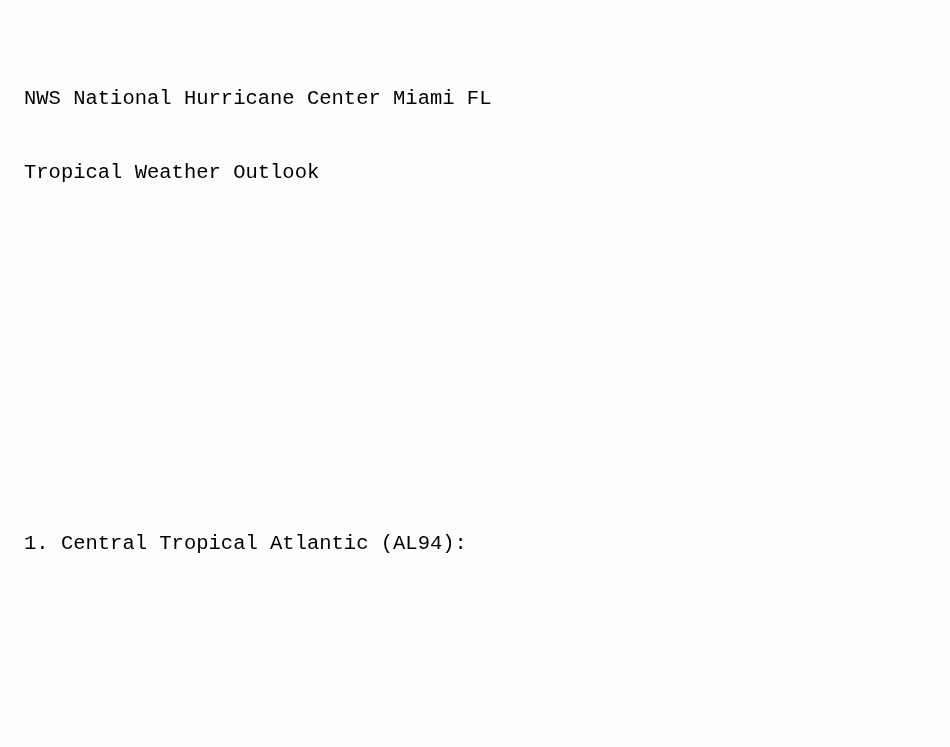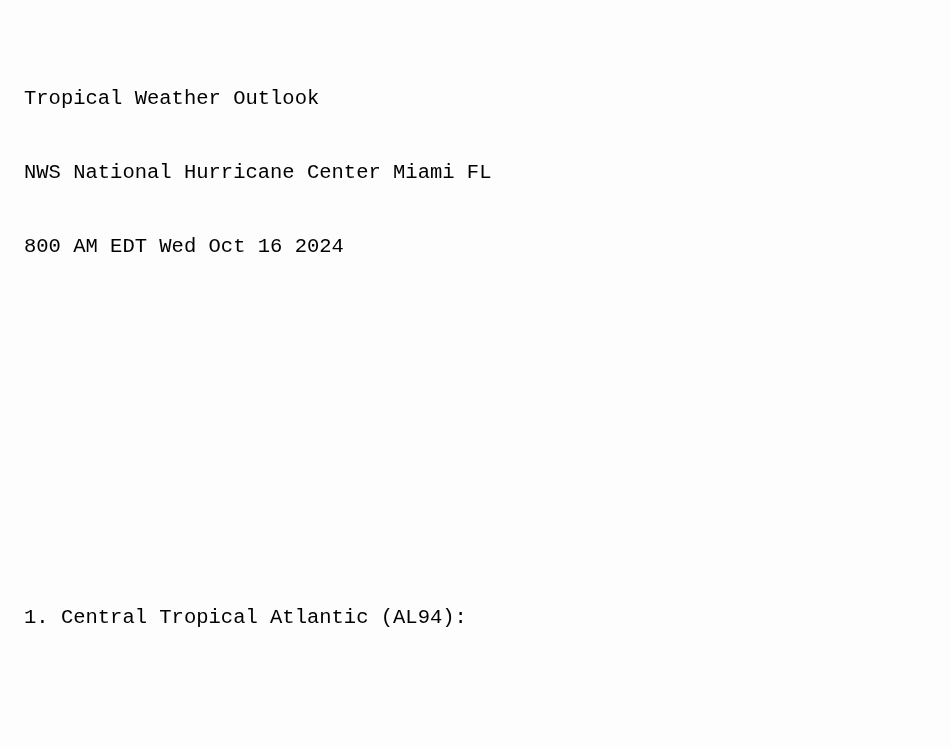--- a/index.html
+++ b/index.html
@@ -26,23 +26,22 @@
   }
   .blank {
     height: 24.7px;
   }
 </style>
 </head>
 <body>
 
 <div class="page">
 
+  <div class="line">NWS National Hurricane Center Miami FL</div>
   <div class="line">Tropical Weather Outlook</div>
-  <div class="line">NWS National Hurricane Center Miami FL</div>
-  <div class="line">800 AM EDT Wed Oct 16 2024</div>
 
   <div class="blank"></div>
 
 
   <div class="blank"></div>
 
   <section>
     <div class="line">1. Central Tropical Atlantic (AL94):</div>
     
     

